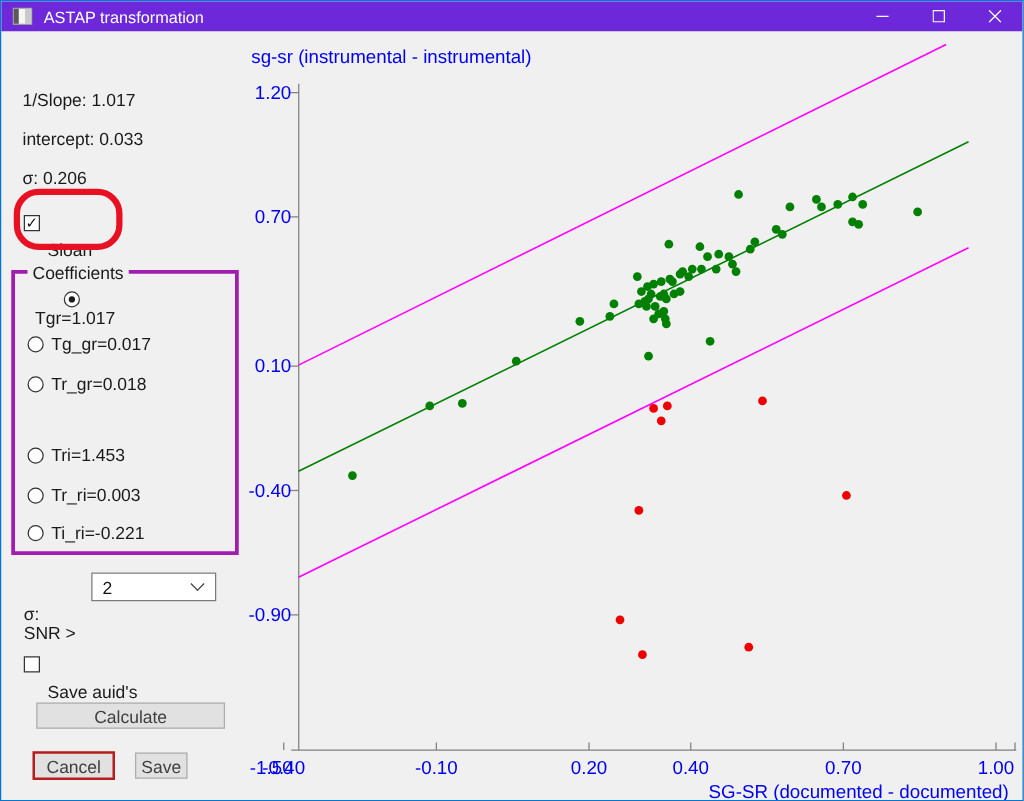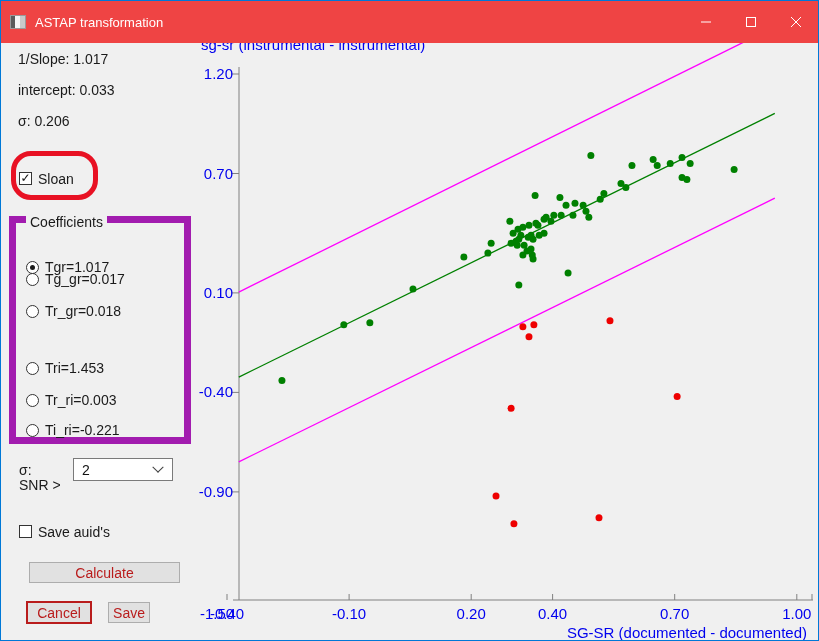--- a/index.html
+++ b/index.html
@@ -3,41 +3,41 @@
 <meta charset="utf-8">
 <style>
   * { box-sizing: border-box; }
   html,body { margin:0; padding:0; background:#444; }
   body { font-family: "Liberation Sans", sans-serif; }
   .window {
     position:relative; width:819px; height:641px;
     background:#f0f0f0; border:1px solid #0078d7; overflow:hidden;
   }
   .titlebar {
-    position:absolute; top:0; left:0; width:100%; height:42px;
-    background:#ef4444; display:flex; align-items:center; z-index:30;
+    position:absolute; top:0; left:0; width:100%; height:24px;
+    background:#6d28d9; display:flex; align-items:center; z-index:30;
   }
   .app-icon { width:16px; height:14px; margin-left:9px; }
   .title-text { color:#ffffff; font-size:13px; margin-left:9px; flex:1; white-space:nowrap; }
   .caption-btn { width:45px; height:30px; display:flex; align-items:center; justify-content:center; }
   .caption-btn svg { display:block; }
 
   .chart-svg { position:absolute; left:0; top:0; z-index:1; }
 
-  .panel-label { position:absolute; font-size:14px; color:#1a1a1a; z-index:10; white-space:nowrap; }
+  .panel-label { position:absolute; font-size:14px; color:#1a1a1a; z-index:10; white-space:nowrap;margin-top:21px; }
 
   .checkbox { position:absolute; width:13px; height:13px; background:#fff; border:1px solid #333;
               z-index:10; font-size:12px; line-height:11px; text-align:center; color:#111; }
   .annotation-ring {
     position:absolute; left:10px; top:150px; width:87px; height:49px;
     border:5px solid #e81123; border-radius:20px; z-index:12; pointer-events:none;
   }
   .groupbox {
     position:absolute; left:8px; top:215px; width:182px; height:228px;
-    border:7px solid #a21caf; z-index:5;
+    border:3px solid #a21caf; z-index:5;
   }
   .groupbox-title {
     position:absolute; left:10px; top:-9px; background:#f0f0f0; padding:0 4px;
     font-size:14px; color:#1a1a1a; white-space:nowrap;
   }
   .radio-row { position:absolute; left:10px; height:16px; display:flex; align-items:center; z-index:10; }
   .radio-circle { width:13px; height:13px; border:1px solid #333; border-radius:50%;
                   background:#fff; position:relative; flex:0 0 13px; }
   .radio-circle.selected::after {
     content:""; position:absolute; left:3px; top:3px; width:5px; height:5px;
@@ -48,21 +48,21 @@
   .combo {
     position:absolute; width:100px; height:23px; background:#ffffff; border:1px solid #7a7a7a;
     z-index:10; display:flex; align-items:center;
   }
   .combo-value { flex:1; font-size:14px; color:#111; padding-left:8px; }
   .combo-arrow { width:8px; height:8px; border-right:1.6px solid #404040; border-bottom:1.6px solid #404040;
                  transform:rotate(45deg) translate(-2px,-2px); margin-right:10px; }
 
   .btn {
     position:absolute; background:#e1e1e1; border:1px solid #adadad; z-index:10;
-    font-size:14px; color:#b91c1c; display:flex; align-items:center; justify-content:center;
+    font-size:14px; color:#404040; display:flex; align-items:center; justify-content:center;
     font-family:"Liberation Sans", sans-serif;
   }
   .btn.default-focus { border:2px solid #b91c1c; }
 </style>
 </head>
 <body>
 
 <div class="window">
 
   <svg class="chart-svg" width="819" height="641">
@@ -196,21 +196,21 @@
   <div class="panel-label" style="left:17px; top:81px;">intercept: 0.033</div>
   <div class="panel-label" style="left:17px; top:112px;">σ: 0.206</div>
 
   <div class="checkbox" style="left:18px; top:171px;">✓</div>
   <div class="panel-label" style="left:37px; top:170px;">Sloan</div>
   <div class="annotation-ring"></div>
 
   <div class="groupbox">
     <div class="groupbox-title">Coefficients</div>
     <div id="radio-list">
-        <div class="radio-row" style="top: 36px;">
+        <div class="radio-row" style="top: 14px; flex-direction: column;">
           <span class="radio-circle selected"></span>
           <span class="radio-label">Tgr=1.017</span>
         </div>
         <div class="radio-row" style="top: 48px;">
           <span class="radio-circle"></span>
           <span class="radio-label">Tg_gr=0.017</span>
         </div>
         <div class="radio-row" style="top: 80px;">
           <span class="radio-circle"></span>
           <span class="radio-label">Tr_gr=0.018</span>

